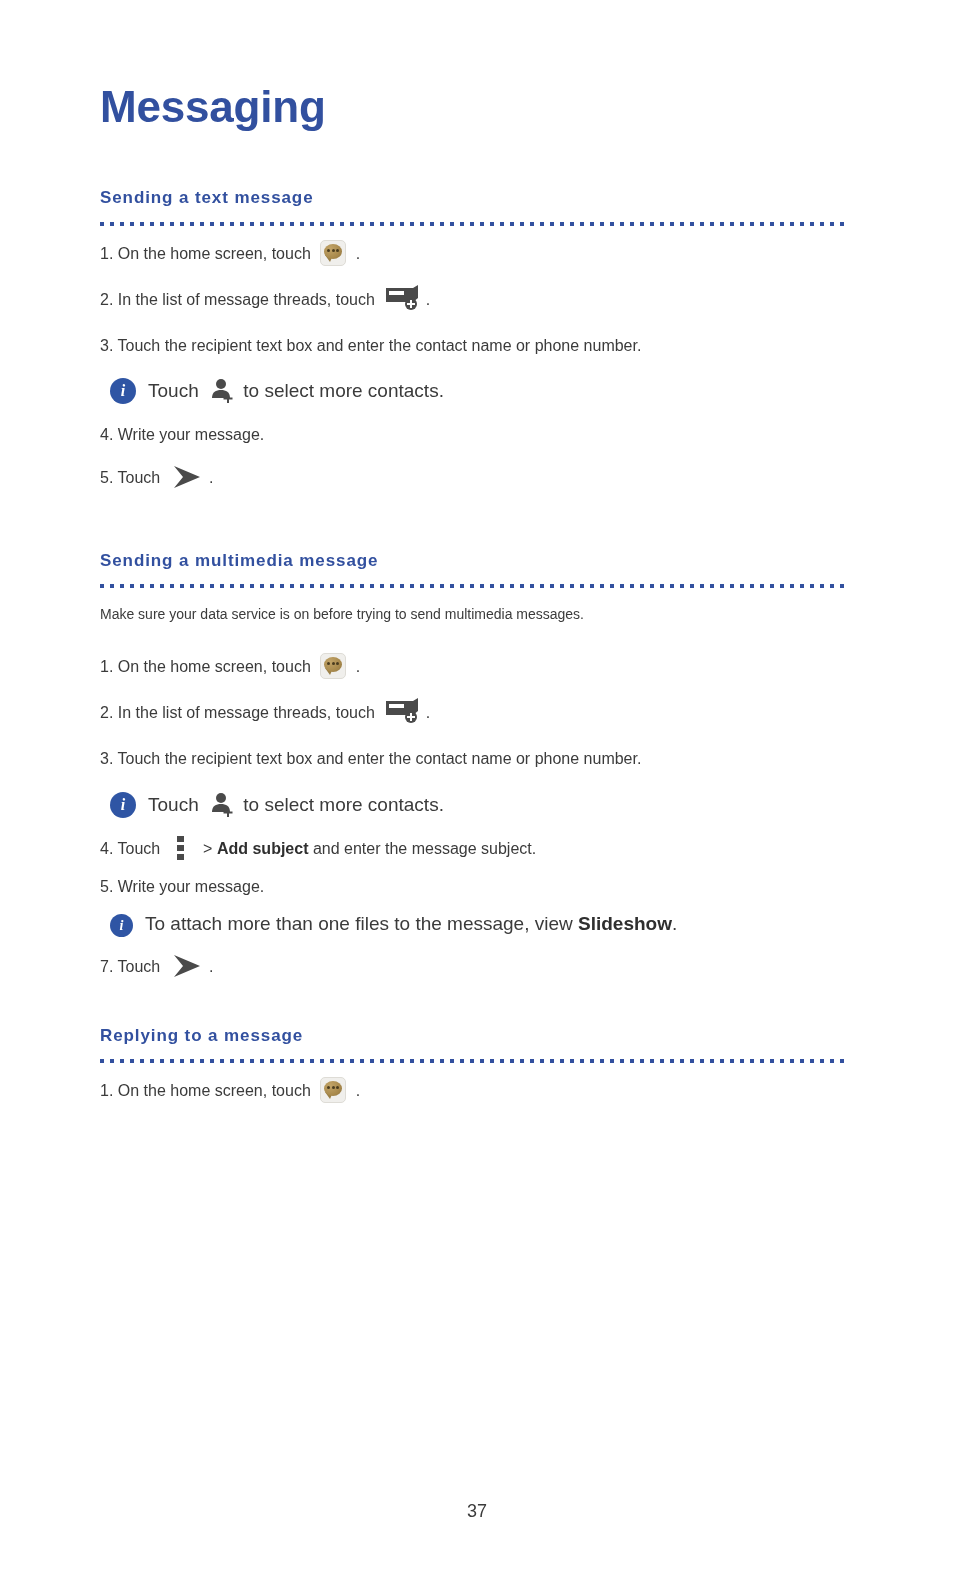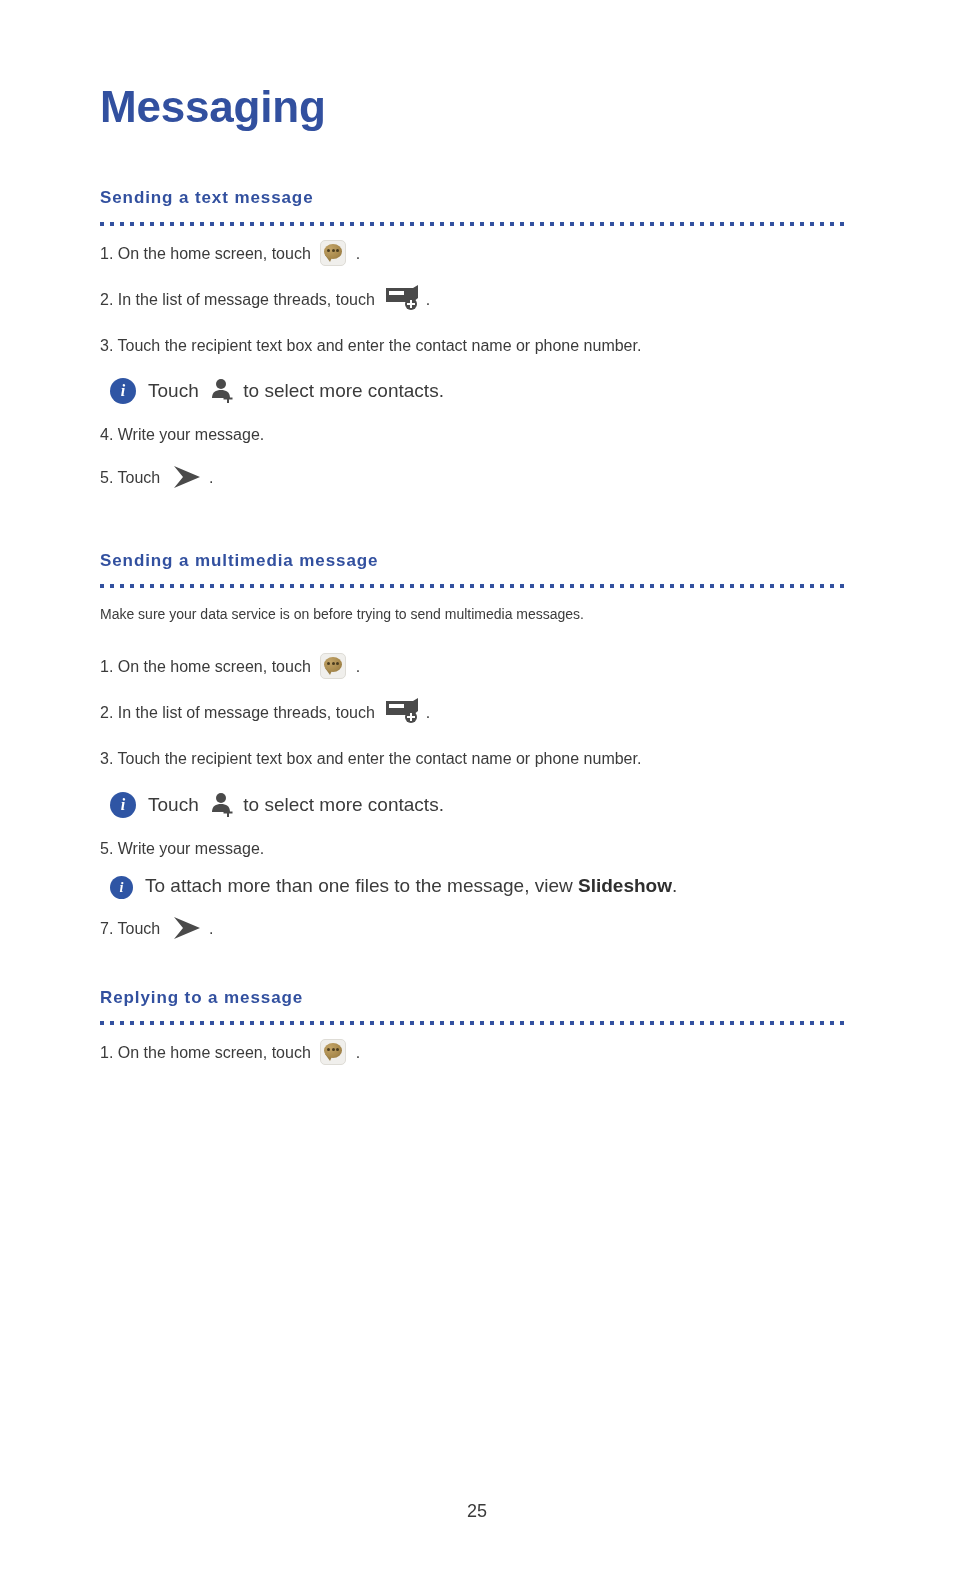--- a/index.html
+++ b/index.html
@@ -361,20 +361,30 @@
             <circle cx="11" cy="7" r="5" fill="#4a4a4a"></circle>
             <path d="M2 21 c0 -6 4 -8 9 -8 c5 0 9 2 9 8 z" fill="#4a4a4a"></path>
             <rect x="17" y="17" width="2" height="9" fill="#4a4a4a"></rect>
             <rect x="13.5" y="20.5" width="9" height="2" fill="#4a4a4a"></rect>
           </svg>
         </span>
         <span>to select more contacts.</span>
       </span>
     </p>
 
+    <p class="step tight">
+      <span>4.</span>
+      <span>Touch</span>
+      <span class="ico ico-menu">
+        <i></i><i></i><i></i>
+      </span>
+      <span>&gt;</span>
+      <span class="bold">Add subject</span>
+      <span>and enter the message subject.</span>
+    </p>
 
     <p class="step tight">
       <span>5.</span>
       <span>Write your message.</span>
     </p>
 
 
     <p class="note">
       <span class="ico ico-info sm">i</span>
       <span class="note-text">
@@ -411,15 +421,15 @@
             <i></i>
             <i></i>
             <i></i>
           </span>
       </span>
       <span>.</span>
     </p>
 
   </div>
 
-  <div class="page-number">25</div>
+  <div class="page-number">37</div>
 
 </div>
 
 </body></html>

